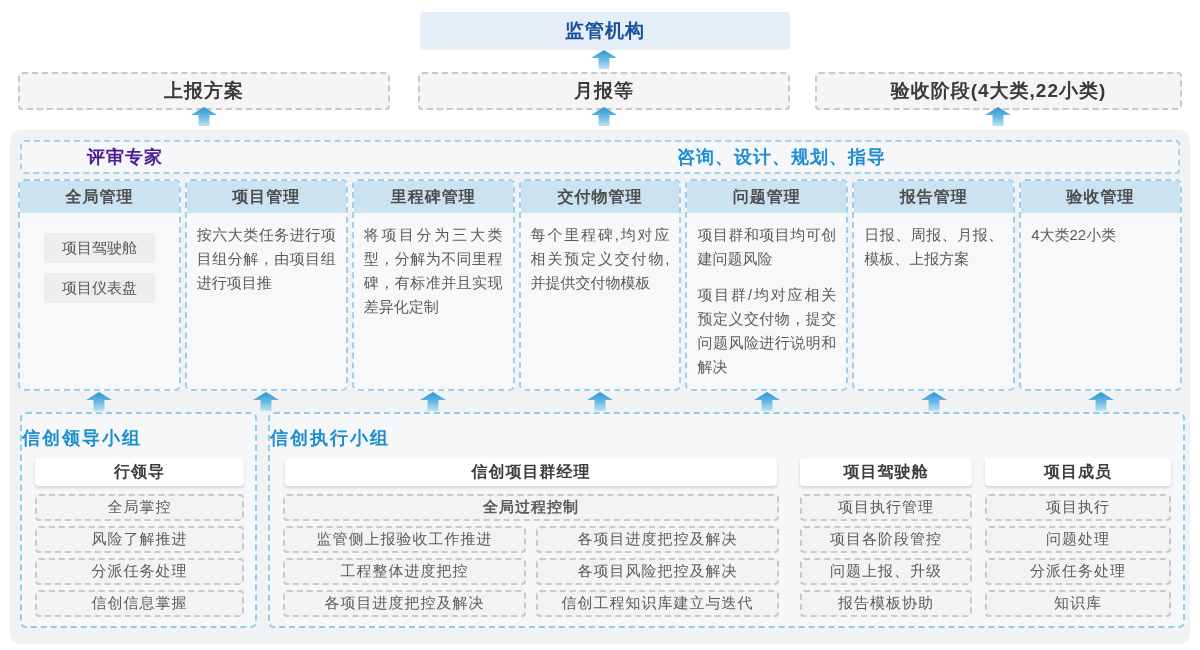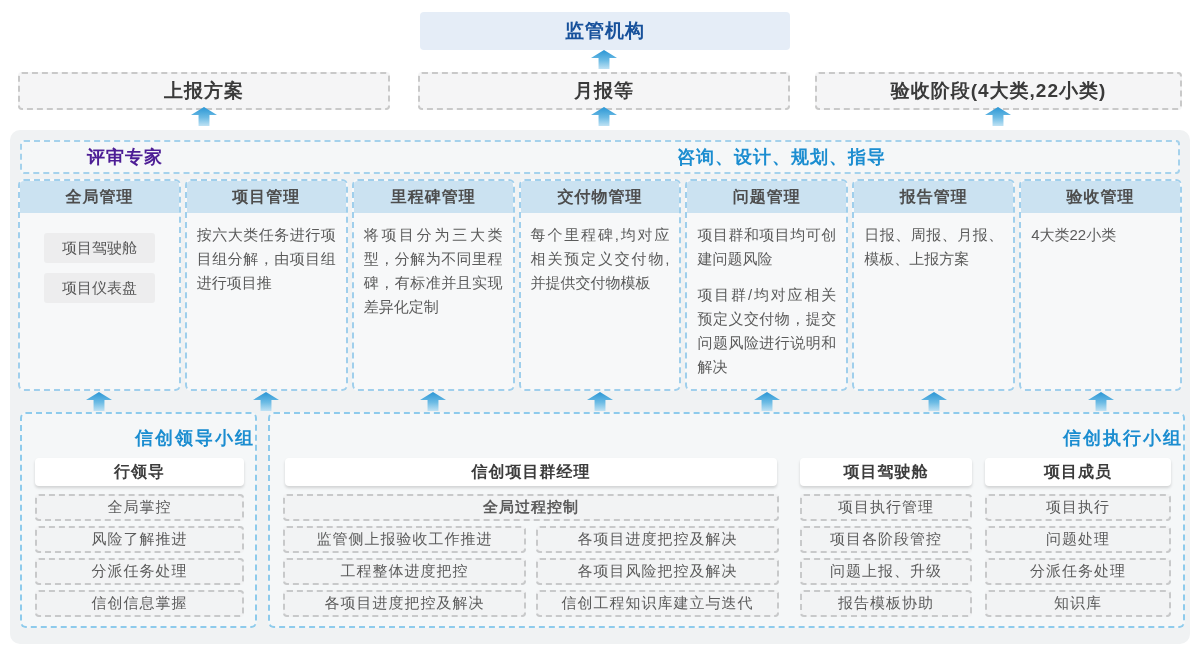--- a/index.html
+++ b/index.html
@@ -44,21 +44,21 @@
   .col-body p{margin:0 0 12px 0;font-size:15px;line-height:1.6;color:#5b5b5b;
     text-align:justify;text-align-last:left;}
   .tag{height:30px;margin:10px 14px 0 14px;background:#ededee;border-radius:3px;
     display:flex;align-items:center;justify-content:center;font-size:15px;color:#585858;}
 
   
   .group{position:absolute;top:412px;height:216px;border:2px dashed #8ecbec;border-radius:6px;
     box-sizing:border-box;background:#f5f7f8;}
   .group-leader{left:20px;width:237px;}
   .group-exec{left:268px;width:917px;}
-  .group-title{position:absolute;left:0;top:12px;width:100%;text-align:right;
+  .group-title{position:absolute;left:0;top:12px;width:100%;text-align:left;
     font-size:18px;font-weight:700;color:#1b8dd0;letter-spacing:2px;}
   .role-box{position:absolute;height:28px;background:#ffffff;border-radius:4px;
     box-shadow:0 2px 3px rgba(0,0,0,0.15);display:flex;align-items:center;justify-content:center;
     font-size:16px;font-weight:700;color:#3c3c3c;letter-spacing:1px;}
   .duty-box{position:absolute;height:27px;background:#f2f3f4;border:2px dashed #c8c9ca;
     border-radius:4px;box-sizing:border-box;display:flex;align-items:center;justify-content:center;
     font-size:15px;color:#5c5c5c;letter-spacing:1px;}
 
   
   .lg-role{left:13px;top:44px;width:209px;}

